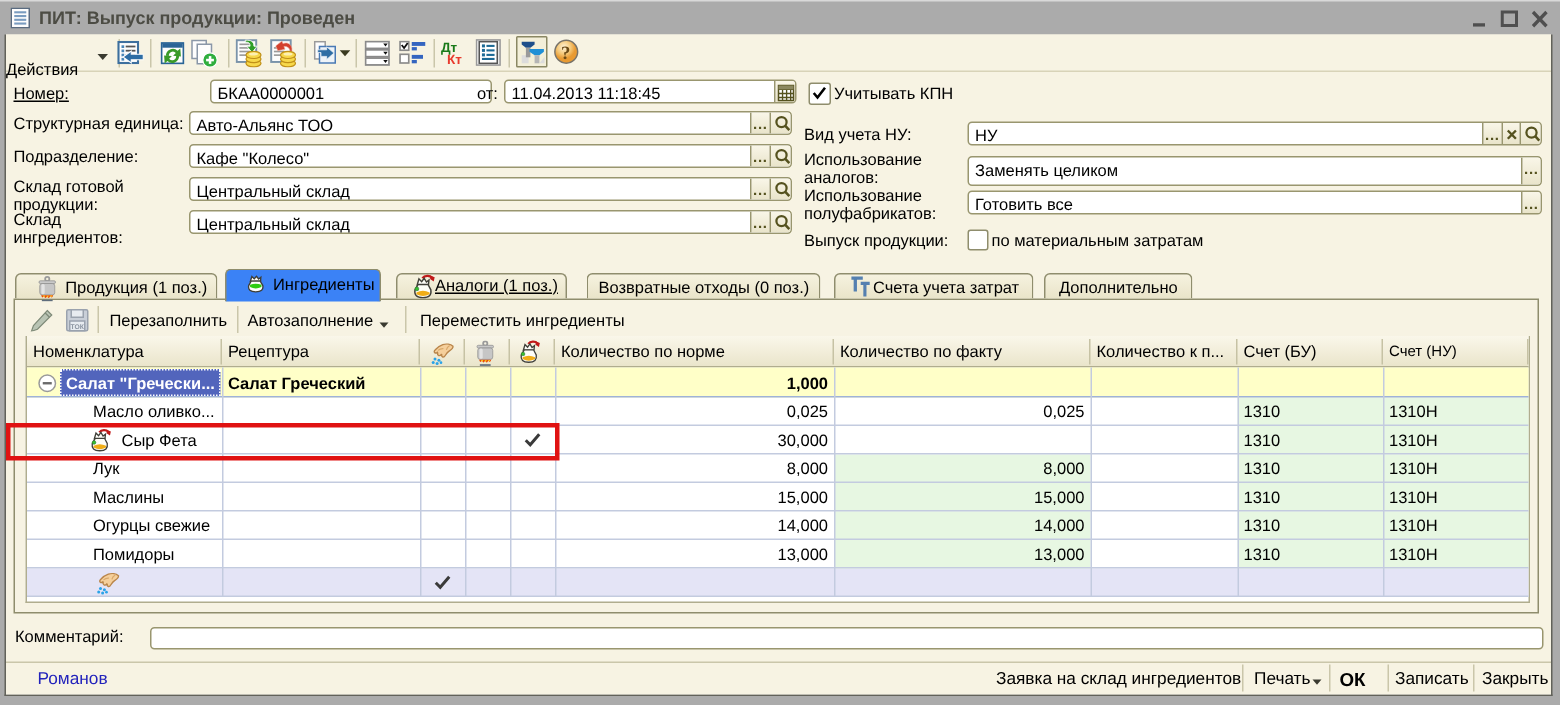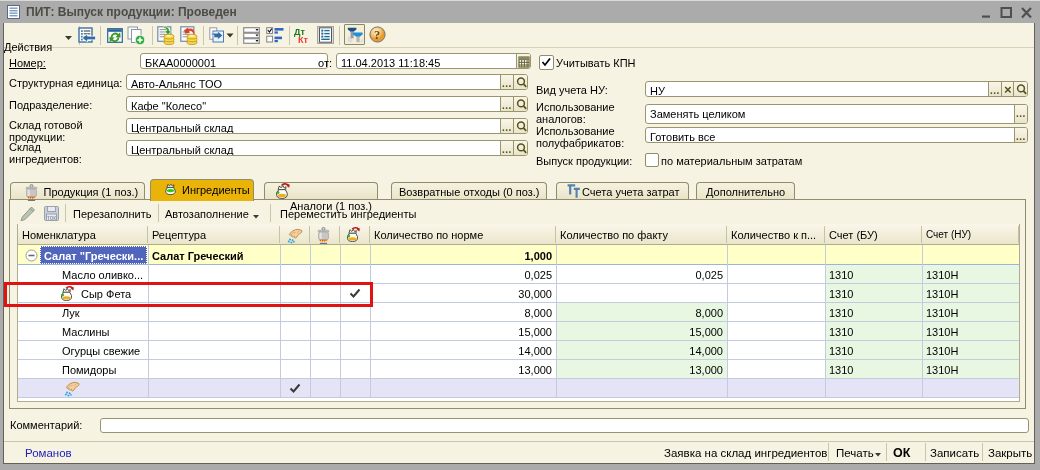--- a/index.html
+++ b/index.html
@@ -297,40 +297,40 @@
 <rect x="2" y="3.2" width="11" height="1.8" rx="0.9" fill="#c9c9c9" stroke="#8f8f8f" stroke-width="0.5"></rect>
 <rect x="2.5" y="5" width="10" height="7.6" rx="1.6" fill="#c6c6c6" stroke="#909090" stroke-width="0.5"></rect>
 <rect x="3.6" y="5.4" width="2.2" height="6.8" rx="1" fill="#e3e3e3"></rect>
 <path d="M3.4 12.8 Q4.3 15.6 5.3 13.4 Q6.3 15.8 7.4 13.5 Q8.5 15.8 9.5 13.4 Q10.5 15.6 11.5 12.8 Z" fill="#e84a08"></path>
 <path d="M4.6 13 L5.4 14.2 L6.2 13 Z M7 13.2 L7.8 14.4 L8.6 13.2 Z M9.4 13 L10.2 14.2 L10.8 13 Z" fill="#ffd21a"></path>
 <rect x="3.9" y="15.8" width="7.2" height="1.1" fill="#5e6c7c"></rect>
 </g>
 </svg>
       <span style="position:absolute;left:32.5px;top:2.5px;white-space:nowrap;">Продукция (1 поз.)</span>
     </div>
-<div class="a tab" style="left:150px;top:179px;width:104px;height:22px;border-bottom:none;background:#eab308;">
+<div class="a tab" style="left:150px;top:179px;width:104px;height:22px;border-bottom:none;background:#3b82f6;">
       <svg style="position:absolute;left:12px;top:3px" width="16" height="14" viewBox="0 0 16 14">
         <path d="M3.9 4.6 L4.9 1.4 L6.5 2.9 L8 1.2 L9.4 3 L10.9 1.8 L10.7 4.4 Z" fill="#fdfdf8" stroke="#3f3f38" stroke-width="0.9"></path>
         <path d="M4.4 4.4 L10.5 4.4 L12.2 7.4 Q13 11.6 7.5 11.6 Q2 11.6 2.8 7.4 Z" fill="#fdfdf8" stroke="#3f3f38" stroke-width="0.9"></path>
         <path d="M3.7 6.9 Q7.5 5.3 11.3 6.9 L11.3 8.3 Q7.5 10.2 3.7 8.3 Z" fill="#2ecc10"></path>
       </svg>
       <span style="position:absolute;left:31px;top:4px;white-space:nowrap;">Ингредиенты</span>
     </div>
 <div class="a tab" style="left:264px;top:182px;width:114px;height:17px;">
       <svg style="position:absolute;left:9px;top:-1px" width="18" height="18" viewBox="0 0 17 17">
 <g>
 <path d="M7.2 3.3 C8.6 1.4 11.8 1.3 13.3 3" stroke="#c11a1a" stroke-width="1.5" fill="none"></path>
 <path d="M12.4 1.7 L14.9 2.6 L14.3 5.4 L12 3.8 Z" fill="#c11a1a"></path>
 <path d="M3.9 7.5 L5 3.7 L6.7 5.5 L8.3 3.3 L9.7 5.7 L11.3 4.5 L11 7.3 Z" fill="#fdfdf8" stroke="#3f3f38" stroke-width="0.9"></path>
 <path d="M4.5 7.2 L10.7 7.2 L12.5 10.6 Q13.3 15.5 7.5 15.5 Q1.7 15.5 2.5 10.6 Z" fill="#fdfdf8" stroke="#3f3f38" stroke-width="0.9"></path>
 <path d="M3.4 12.2 Q7.5 10.2 11.7 12.2 L11.7 13.4 Q7.5 15.6 3.4 13.4 Z" fill="#f0ad17"></path>
 <circle cx="3.7" cy="10" r="1.2" fill="#35c22f" stroke="#2a7a2a" stroke-width="0.4"></circle>
 </g>
 </svg>
-      <span style="position:absolute;left:25px;top:17px;white-space:nowrap;">Аналоги (1 поз.)</span>
+      <span style="position:absolute;left:25px;top:2px;white-space:nowrap;text-decoration:underline;">Аналоги (1 поз.)</span>
     </div>
 <div class="a tab" style="left:391px;top:182px;width:156px;height:17px;">
       <span style="position:absolute;left:7px;top:2.5px;white-space:nowrap;">Возвратные отходы (0 поз.)</span>
     </div>
 <div class="a tab" style="left:556px;top:182px;width:133px;height:17px;">
       <svg style="position:absolute;left:10px;top:-1px" width="14" height="17" viewBox="0 0 14 17">
         <path d="M0.6 3.4 L8.2 3.4 M3.2 3.4 L3.2 12.4" stroke="#5580b0" stroke-width="2.2" fill="none"></path>
         <path d="M6.8 6.9 L12.8 6.9 M9.6 6.9 L9.6 15.7" stroke="#5580b0" stroke-width="2.1" fill="none"></path>
       </svg>
       <span style="position:absolute;left:25px;top:2.5px;white-space:nowrap;">Счета учета затрат</span>

